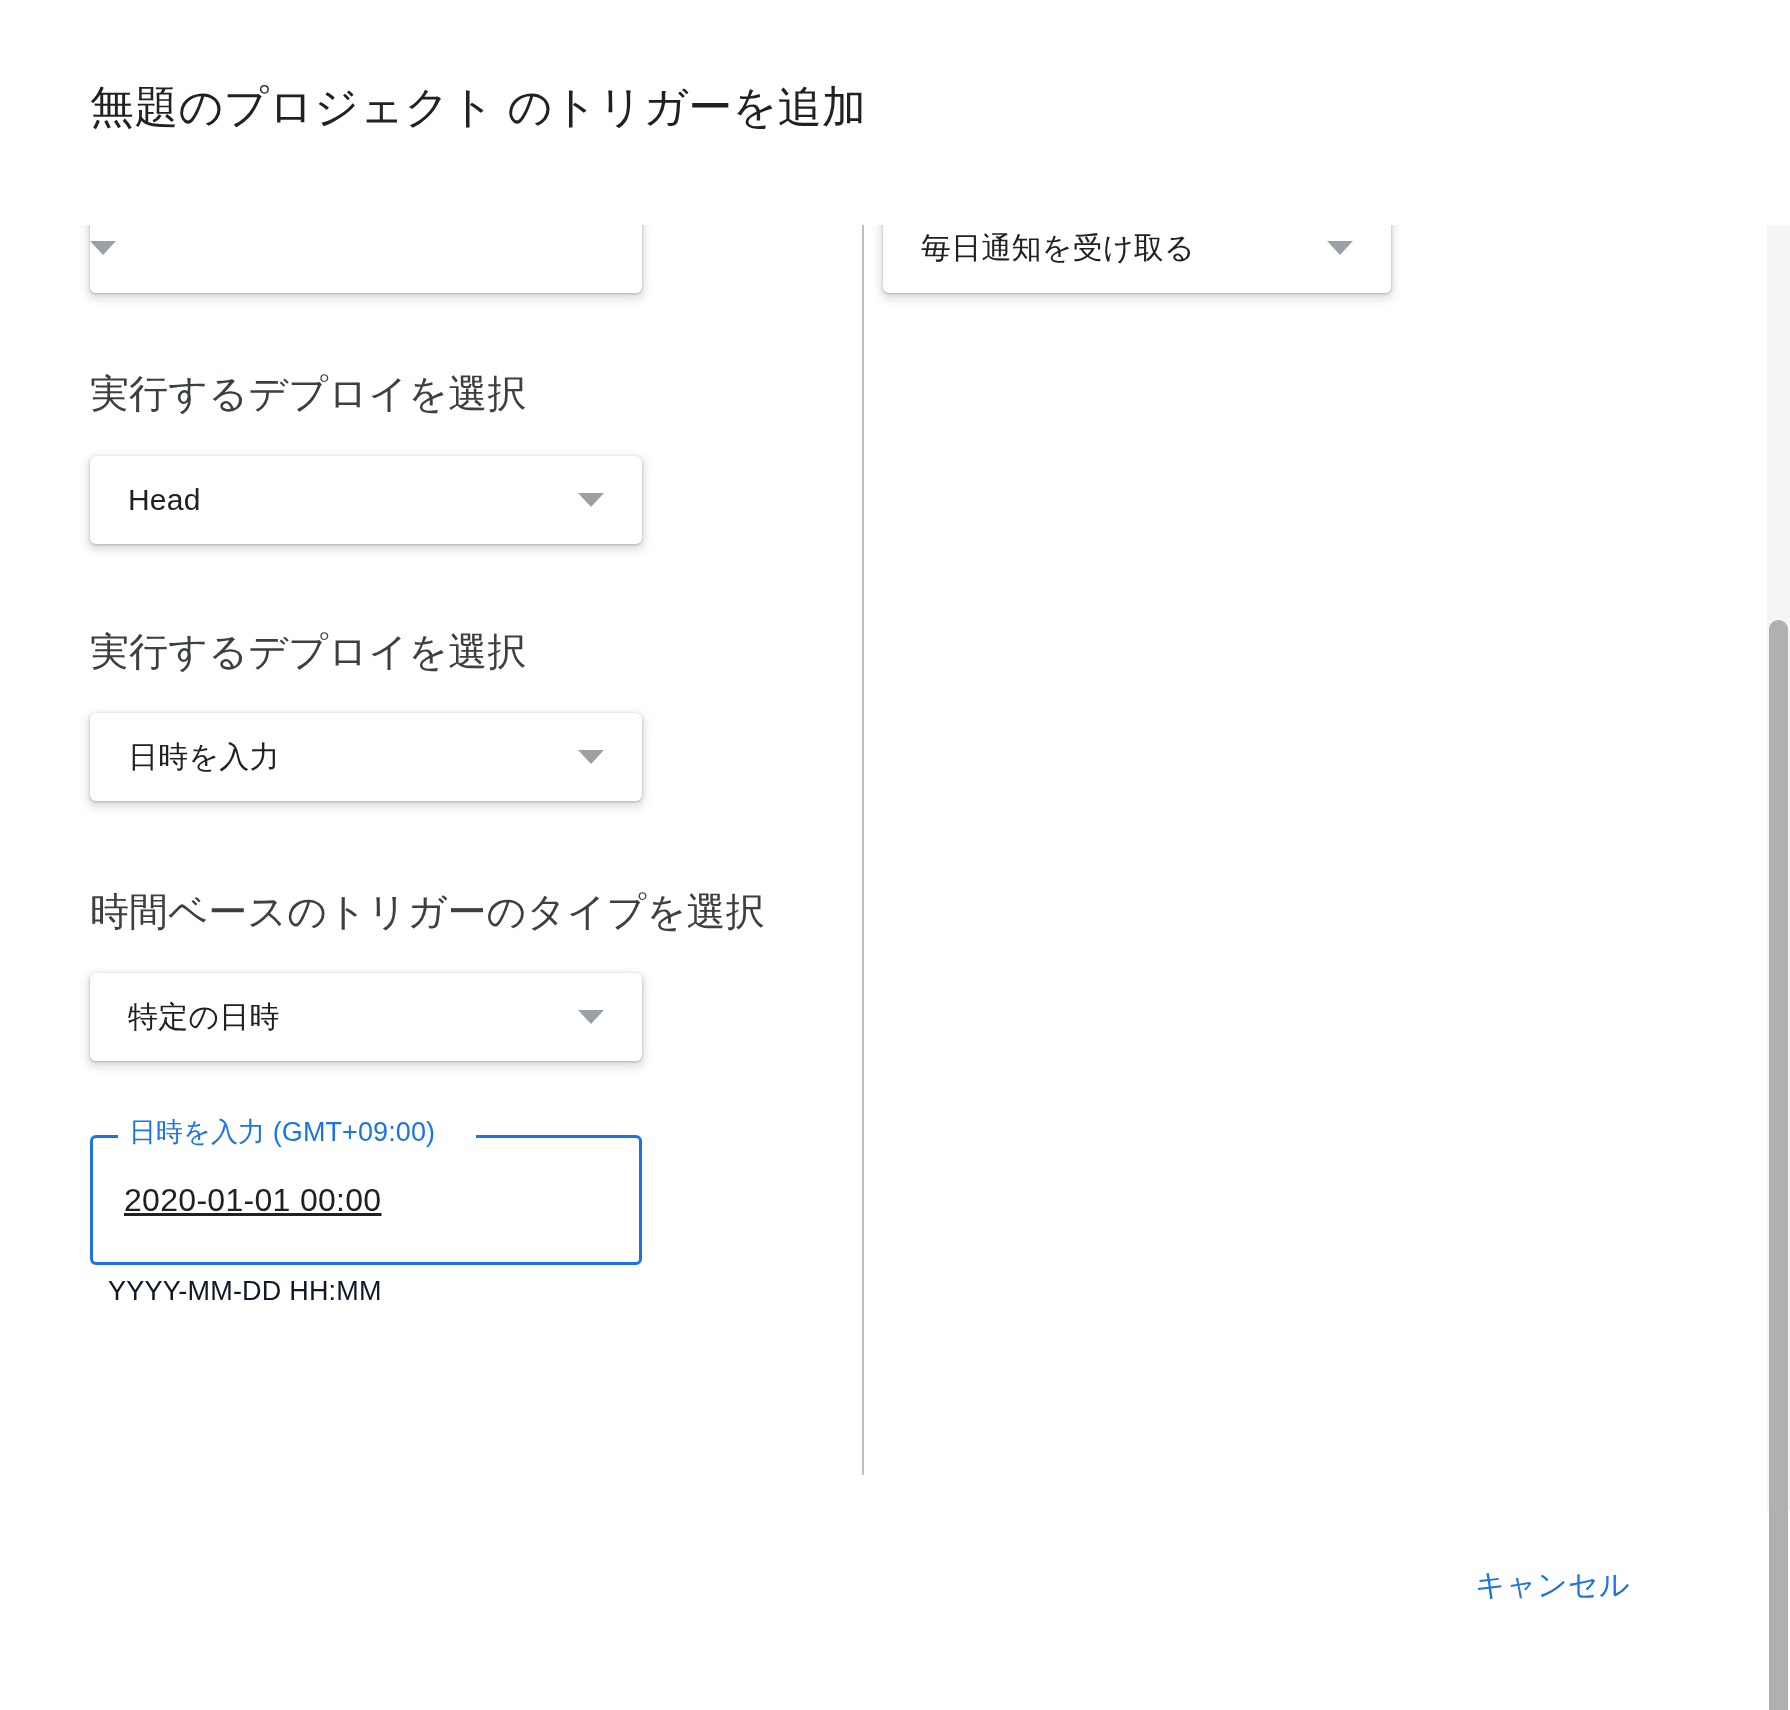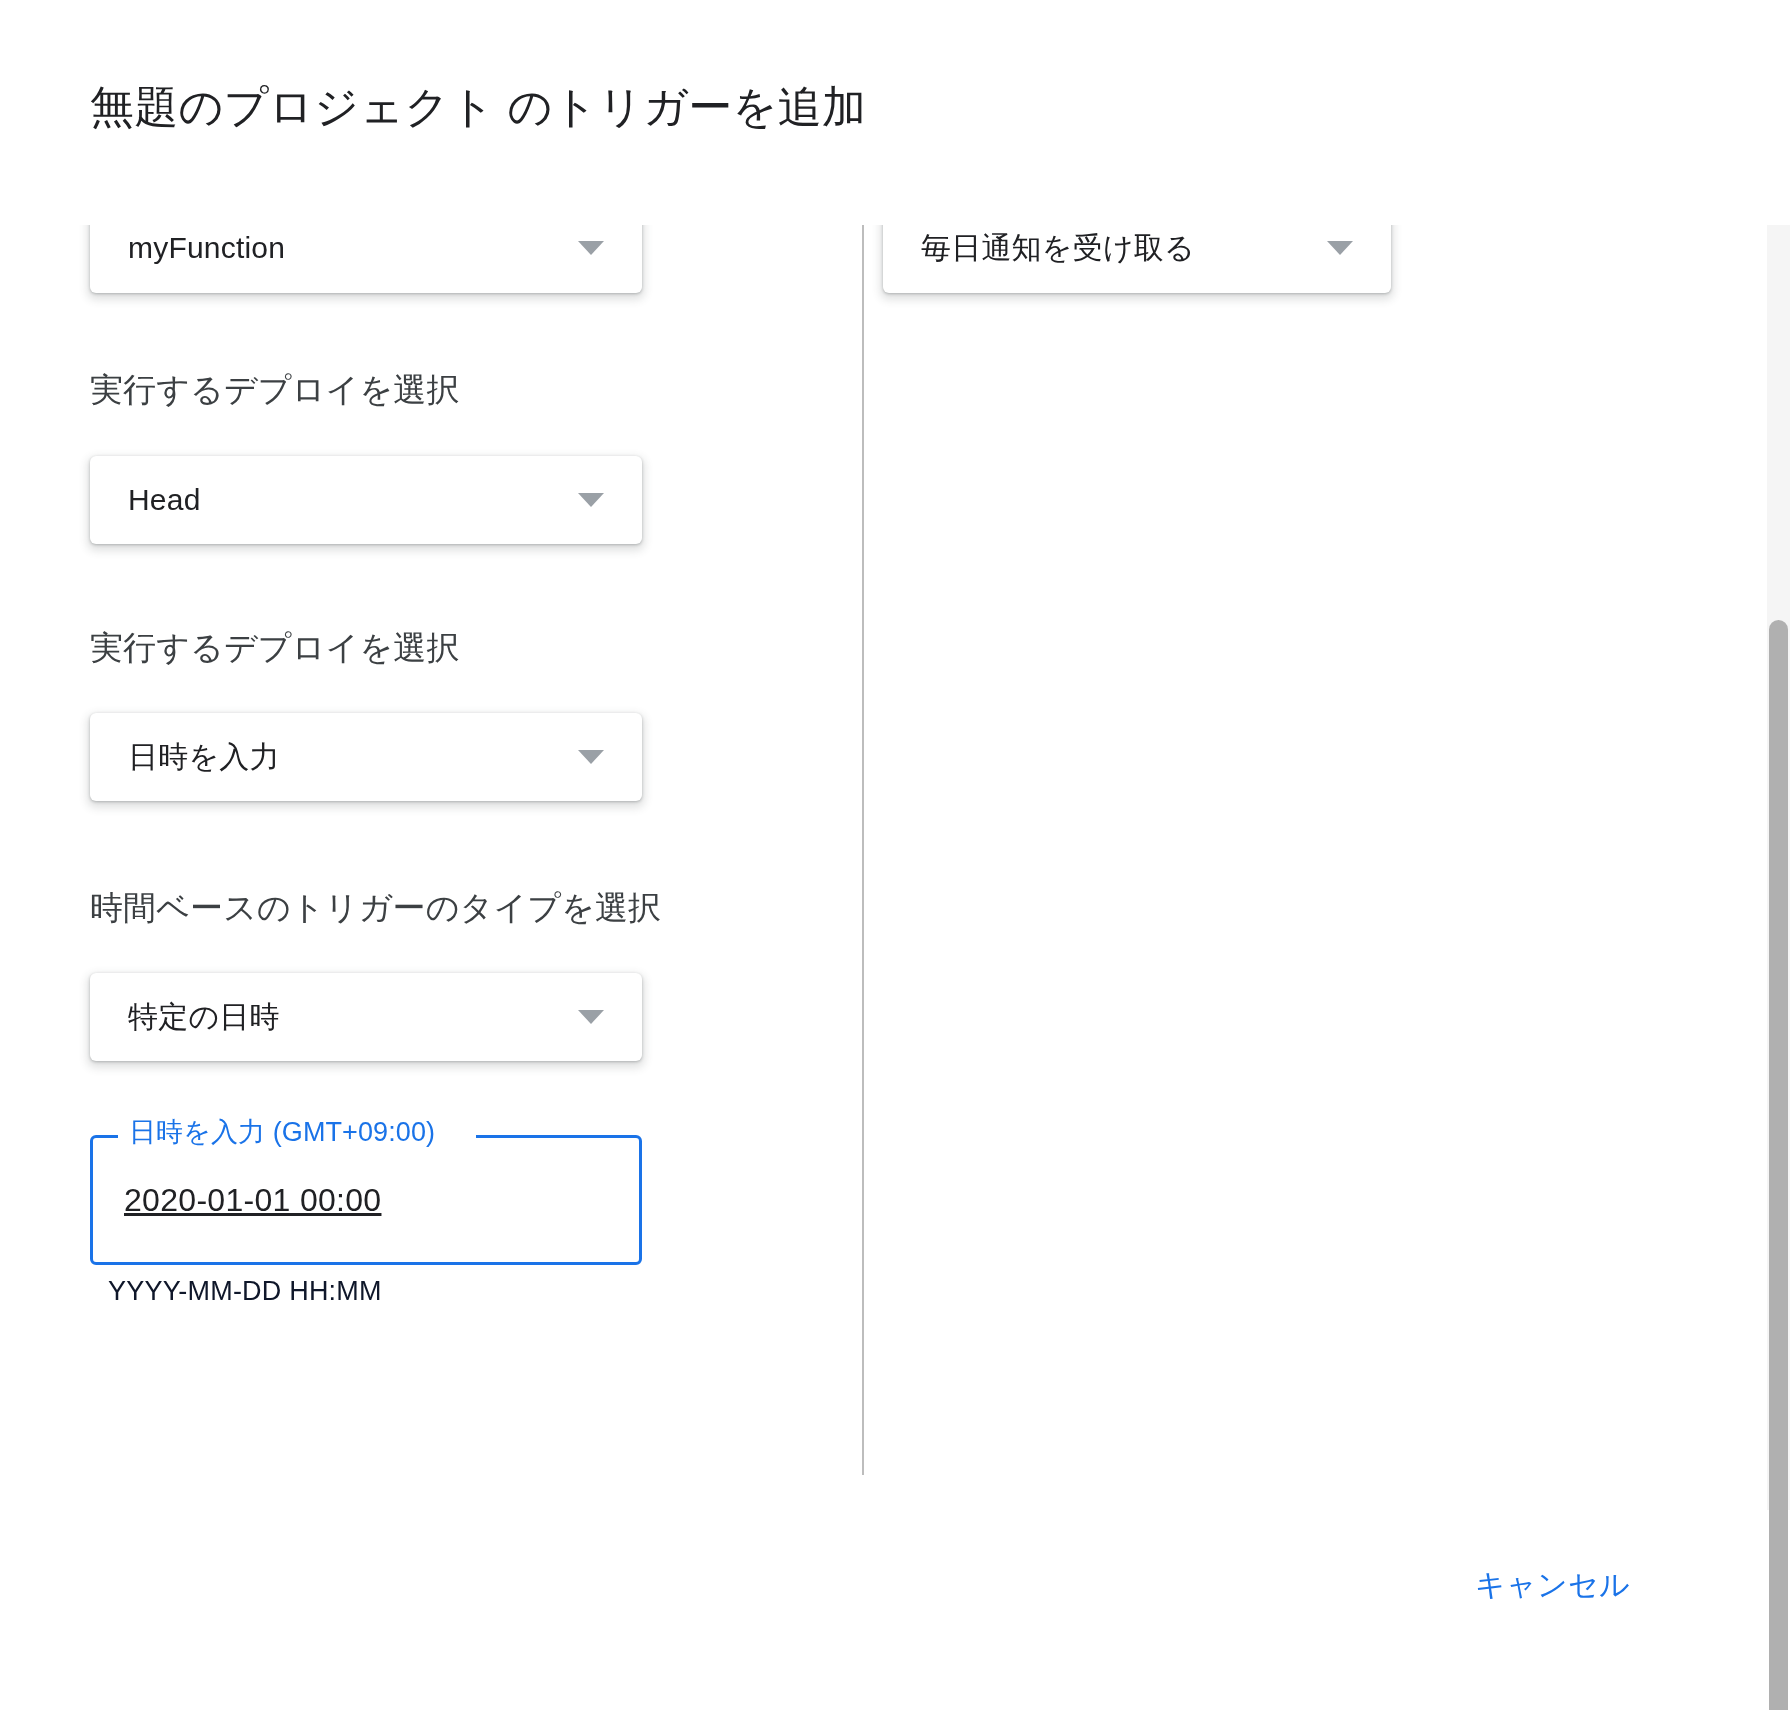--- a/index.html
+++ b/index.html
@@ -70,21 +70,21 @@
     position: absolute;
     left: 862px;
     top: -5px;
     width: 2px;
     height: 1255px;
     background: #bdbdbd;
   }
 
   
   .field-label {
-    font-size: 33px;
+    font-size: 39px;
     line-height: 1.4;
     color: #3c4043;
     font-weight: 400;
     letter-spacing: 0.1px;
     white-space: nowrap;
   }
 
   
   .select {
     position: relative;
@@ -293,21 +293,20 @@
 <div class="dialog">
 
   <div class="dialog-title">無題のプロジェクト のトリガーを追加</div>
 
   <div class="scroll-area">
     <div class="columns">
 
       <div class="col-left">
 
         <div class="select clipped-top sel-function">
-          <span class="select-value">myFunction</span>
           <span class="caret"></span>
         </div>
 
         <div class="field-label lbl-deploy">実行するデプロイを選択</div>
 
         <div class="select sel-deploy">
           <span class="select-value">Head</span>
           <span class="caret"></span>
         </div>
 

